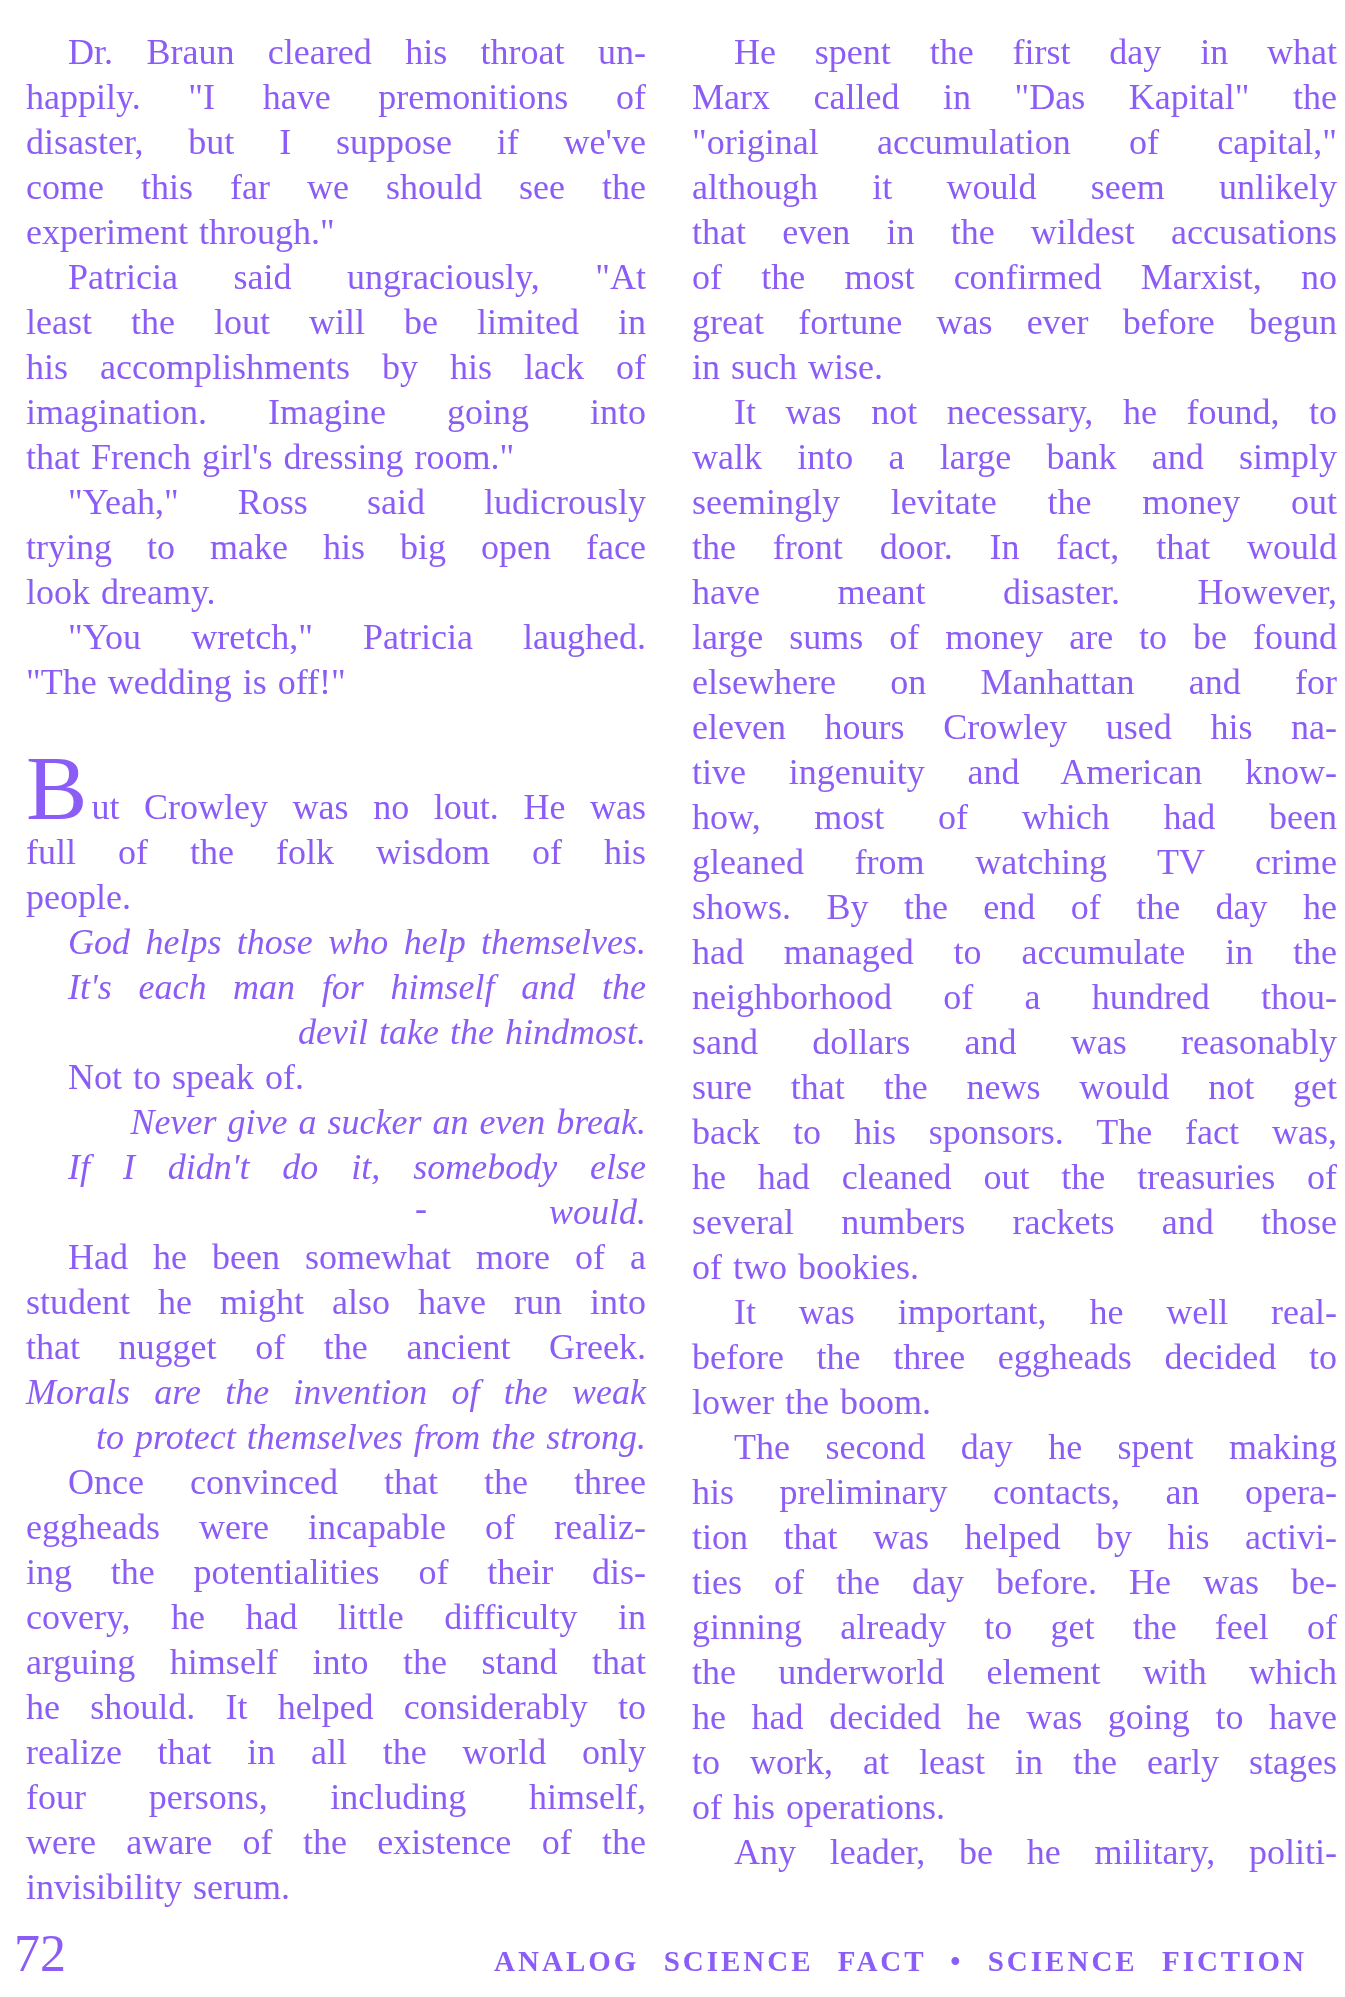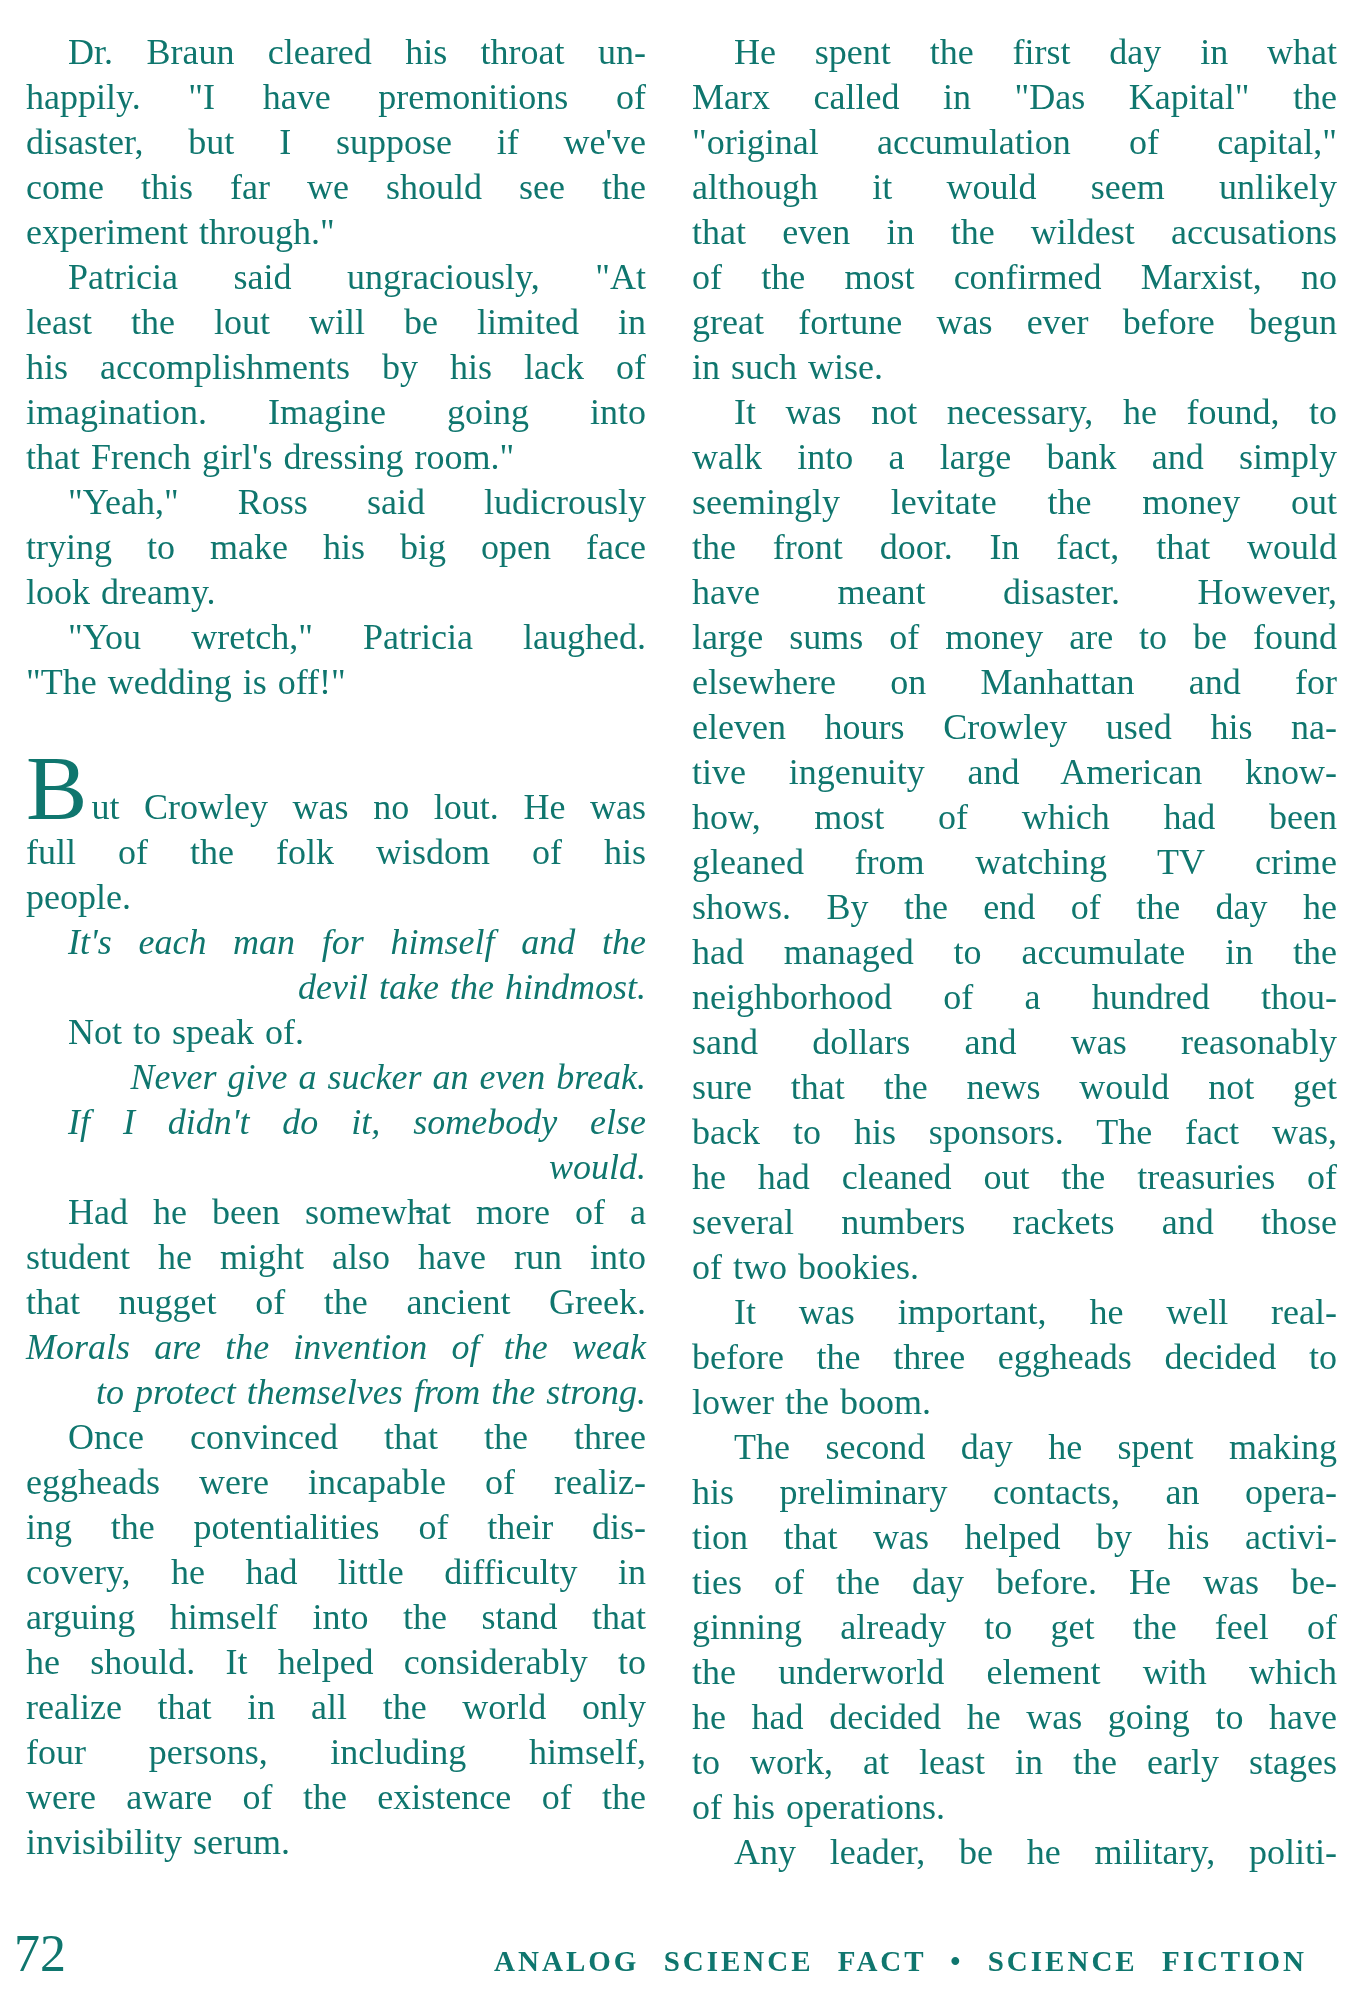--- a/index.html
+++ b/index.html
@@ -1,20 +1,20 @@
 <!DOCTYPE html>
 <html><head>
 <meta charset="utf-8">
 <style>
   html,body { margin:0; padding:0; background:#e8e8e8; }
   .page {
     position:relative;
     width:1345px; height:1997px;
     background:#ffffff;
-    color:#0f766e;
+    color:#8b5cf6;
     font-family:"Liberation Serif","DejaVu Serif",serif;
     overflow:hidden;
   }
   .col { position:absolute; top:30px; }
   .col-left  { left:26px;  width:620px; }
   .col-right { left:692px; width:645px; }
   .para { margin:0; }
   .ln {
     height:45px; line-height:45px;
     font-size:36px;
@@ -76,20 +76,23 @@
       </div>
       <div class="para">
         <div class="ln just ind">"You wretch," Patricia laughed.</div>
         <div class="ln">"The wedding is off!"</div>
       </div>
       <div class="gap" style="height: 80px;"></div>
       <div class="para">
         <div class="ln just"><span class="dropcap">B</span>ut Crowley was no lout. He was</div>
         <div class="ln just">full of the folk wisdom of his</div>
         <div class="ln">people.</div>
+      </div>
+      <div class="para">
+        <div class="ln just ital ind">God helps those who help themselves.</div>
       </div>
       <div class="para">
         <div class="ln just ital ind">It's each man for himself and the</div>
         <div class="ln ital">devil take the hindmost.</div>
       </div>
       <div class="para">
         <div class="ln ind">Not to speak of.</div>
       </div>
       <div class="para">
         <div class="ln ital ind">Never give a sucker an even break.</div>

